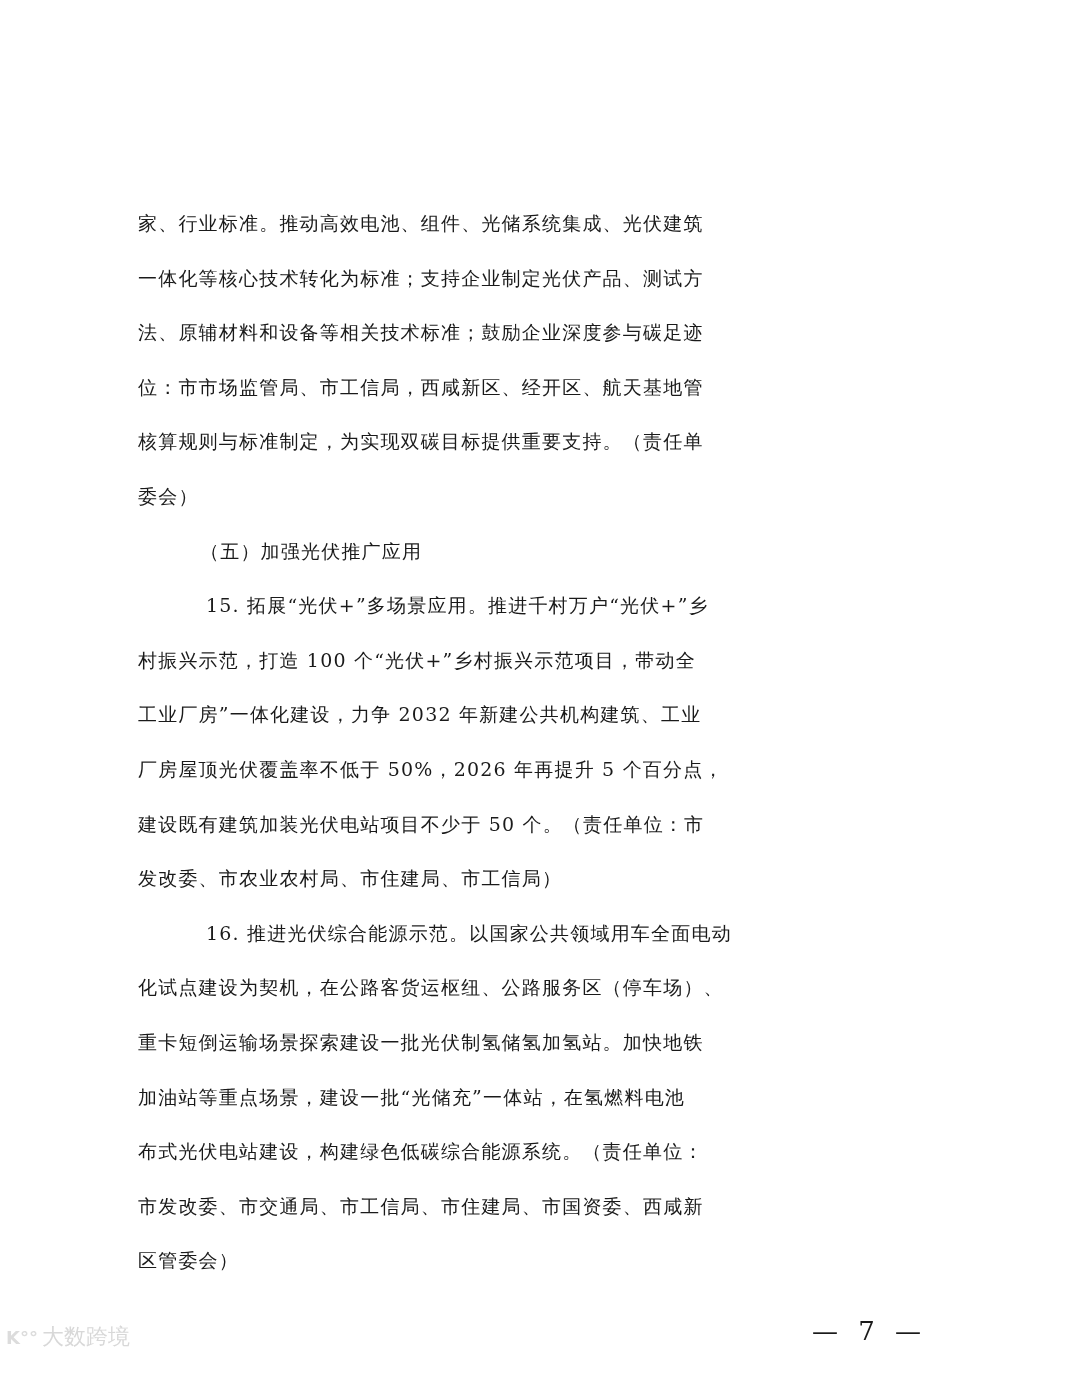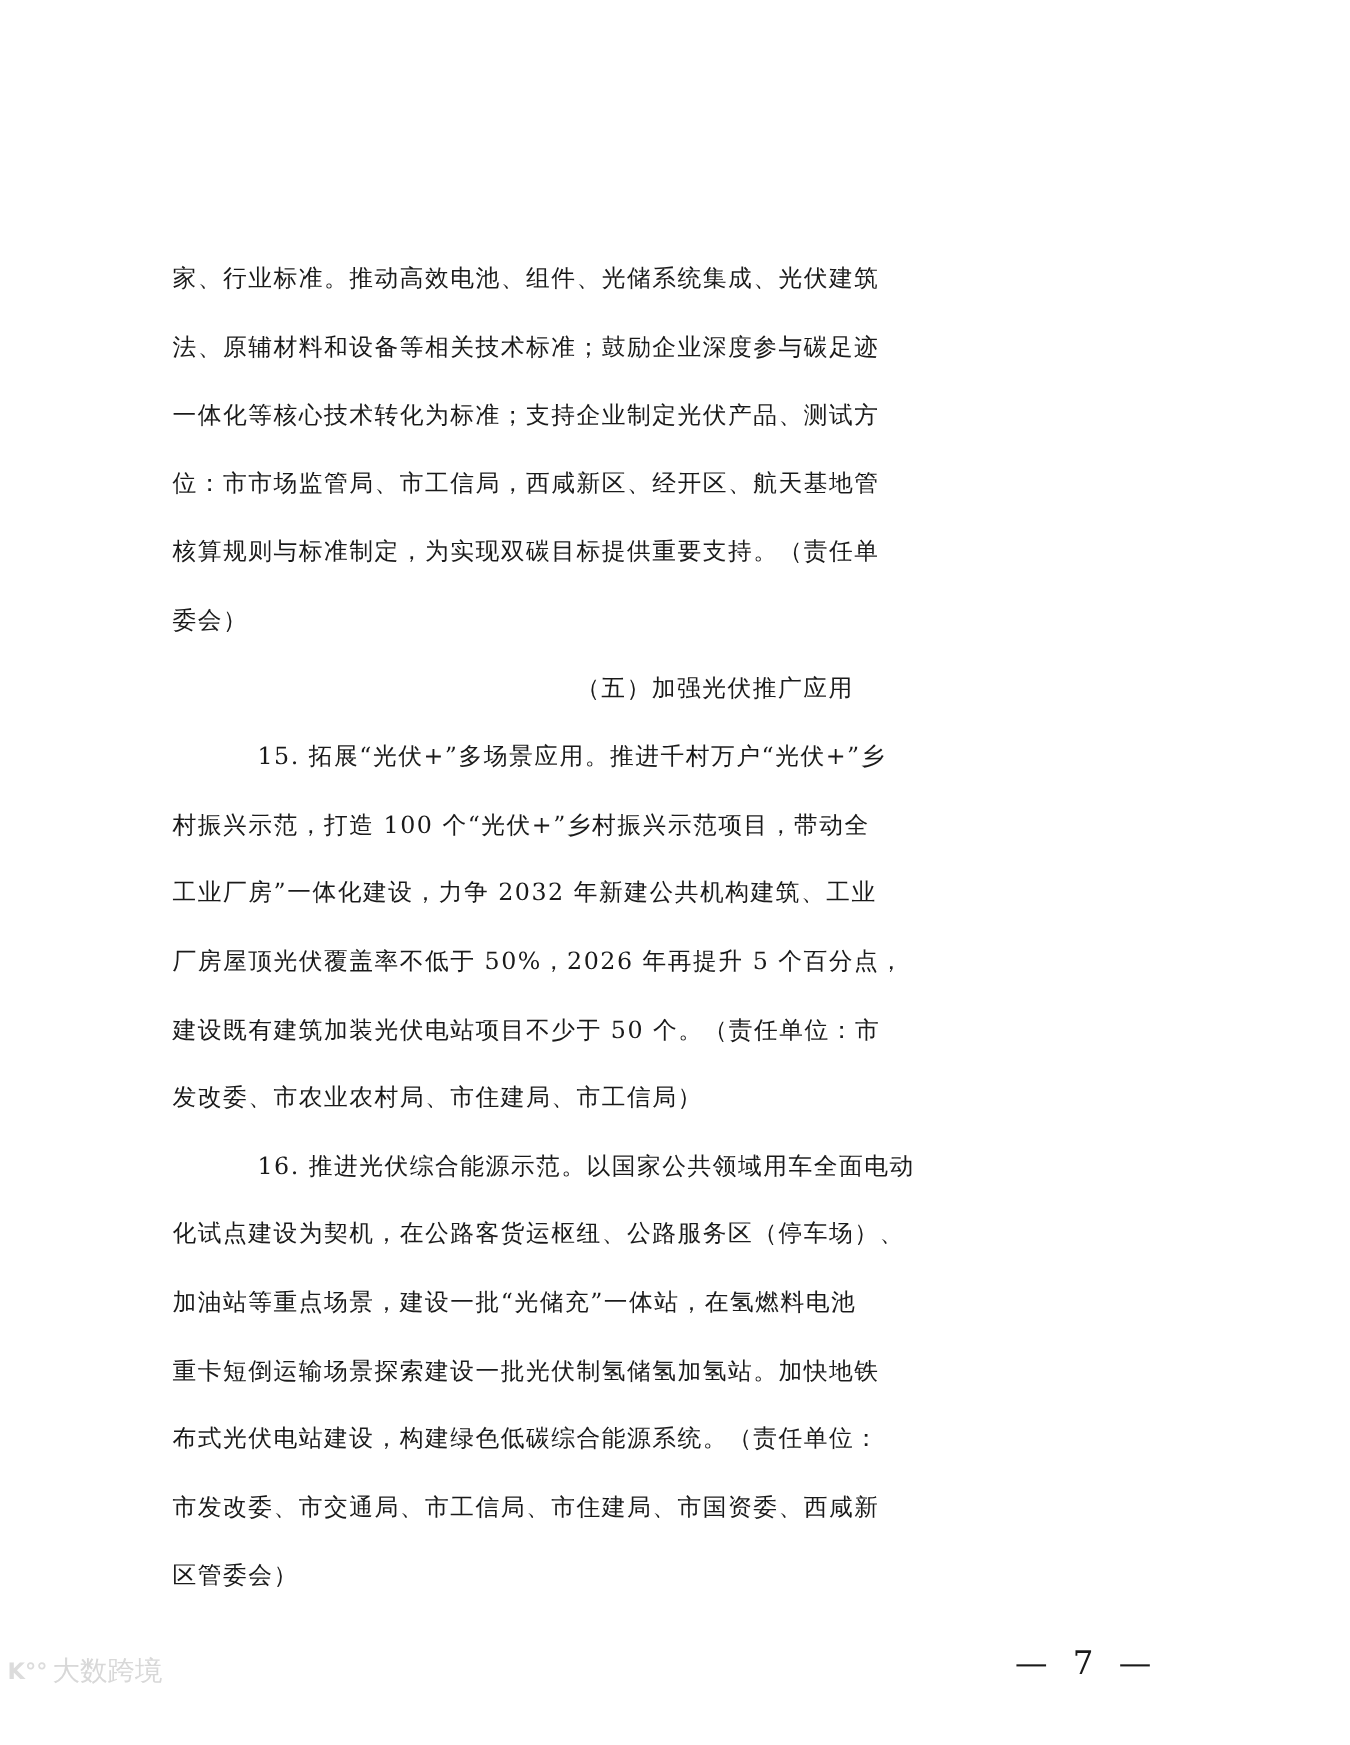--- a/index.html
+++ b/index.html
@@ -17,21 +17,21 @@
     top: 196px;
     width: 806px;
   }
   .line {
     height: 54.6px;
     line-height: 54.6px;
     font-size: 19px;
     white-space: nowrap;
     letter-spacing: 1.2px;
   }
-  .indent { padding-left: 62px; text-align: center; }
+  .indent { padding-left: 62px; }
   .indent-sm { padding-left: 68px; }
   .watermark {
     position: absolute;
     left: 6px; top: 1322px;
     font-family: "DejaVu Sans", "Liberation Sans", sans-serif;
     font-size: 22px;
     color: #d8d8d8;
     display: flex; align-items: center; gap: 4px;
   }
   .watermark .logo {
@@ -43,42 +43,42 @@
     font-size: 26px;
     color: #1a1a1a;
     letter-spacing: 6px;
   }
 </style>
 </head>
 <body>
 
 <div class="page-body">
   <div class="line">家、行业标准。推动高效电池、组件、光储系统集成、光伏建筑</div>
+  <div class="line">一体化等核心技术转化为标准；支持企业制定光伏产品、测试方</div>
   <div class="line">法、原辅材料和设备等相关技术标准；鼓励企业深度参与碳足迹</div>
-  <div class="line">一体化等核心技术转化为标准；支持企业制定光伏产品、测试方</div>
   <div class="line">位：市市场监管局、市工信局，西咸新区、经开区、航天基地管</div>
   <div class="line">核算规则与标准制定，为实现双碳目标提供重要支持。（责任单</div>
   <div class="line">委会）</div>
 
   <div class="line indent">（五）加强光伏推广应用</div>
 
   <div>
     <div class="line indent-sm">15. 拓展“光伏+”多场景应用。推进千村万户“光伏+”乡</div>
     <div class="line">村振兴示范，打造 100 个“光伏+”乡村振兴示范项目，带动全</div>
     <div class="line">工业厂房”一体化建设，力争 2032 年新建公共机构建筑、工业</div>
     <div class="line">厂房屋顶光伏覆盖率不低于 50%，2026 年再提升 5 个百分点，</div>
     <div class="line">建设既有建筑加装光伏电站项目不少于 50 个。（责任单位：市</div>
     <div class="line">发改委、市农业农村局、市住建局、市工信局）</div>
   </div>
 
   <div>
     <div class="line indent-sm">16. 推进光伏综合能源示范。以国家公共领域用车全面电动</div>
     <div class="line">化试点建设为契机，在公路客货运枢纽、公路服务区（停车场）、</div>
+    <div class="line">重卡短倒运输场景探索建设一批光伏制氢储氢加氢站。加快地铁</div>
     <div class="line">加油站等重点场景，建设一批“光储充”一体站，在氢燃料电池</div>
-    <div class="line">重卡短倒运输场景探索建设一批光伏制氢储氢加氢站。加快地铁</div>
     <div class="line">布式光伏电站建设，构建绿色低碳综合能源系统。（责任单位：</div>
     <div class="line">市发改委、市交通局、市工信局、市住建局、市国资委、西咸新</div>
     <div class="line">区管委会）</div>
   </div>
 </div>
 
 <div class="watermark">
   <span class="logo">K°°</span>
   <span>大数跨境</span>
 </div>

